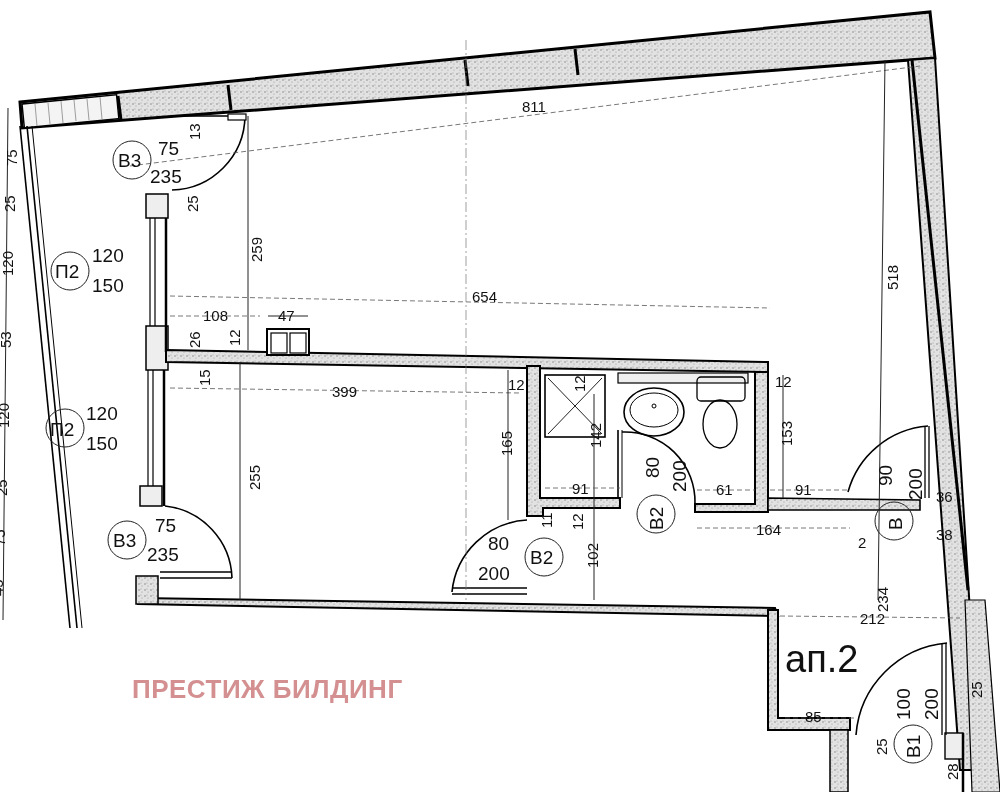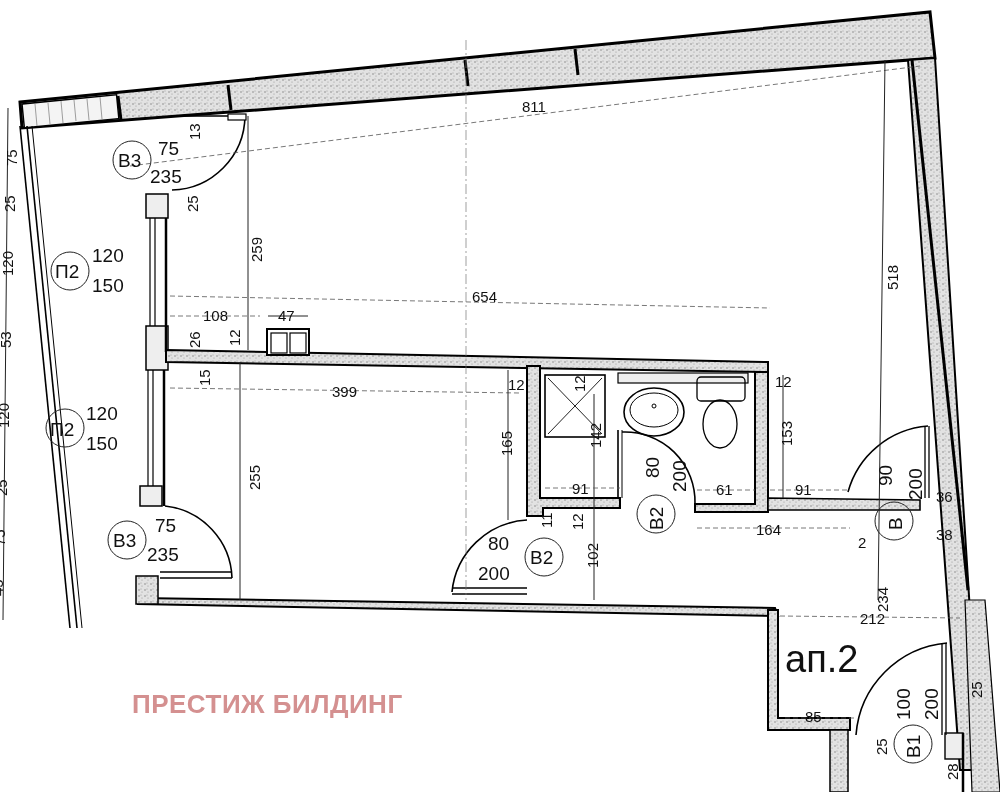--- a/index.html
+++ b/index.html
@@ -1,21 +1,21 @@
 <!DOCTYPE html>
 <html><head>
   <meta charset="utf-8">
   <style>
     html, body { margin: 0; padding: 0; background: #ffffff; }
     body { width: 1000px; height: 792px; overflow: hidden; position: relative; font-family: "Liberation Sans", sans-serif; }
     #plan { position: absolute; left: 0; top: 0; width: 1000px; height: 792px; }
     .dim { font-family: "Liberation Sans", sans-serif; font-size: 15px; fill: #111; }
     .mark { font-family: "Liberation Sans", sans-serif; font-size: 19px; fill: #111; }
     .big { font-family: "Liberation Sans", sans-serif; font-size: 38px; fill: #111; }
-    .wm { position: absolute; left: 132px; top: 674px; font-family: "Liberation Sans", sans-serif; font-weight: bold; font-size: 26px; letter-spacing: 0.5px; margin-top: 15px; }
+    .wm { position: absolute; left: 132px; top: 674px; font-family: "Liberation Sans", sans-serif; font-weight: bold; font-size: 26px; letter-spacing: 0.5px; }
     .thin { stroke: #222; stroke-width: 1; fill: none; }
     .dash { stroke: #555; stroke-width: 0.8; fill: none; stroke-dasharray: 5 3; }
     .heavy { stroke: #000; stroke-width: 3; fill: none; }
     .arc { stroke: #000; stroke-width: 1.6; fill: none; }
   </style>
 </head>
 <body>
 
 <svg id="plan" viewBox="0 0 1000 792" xmlns="http://www.w3.org/2000/svg">
   <defs>

